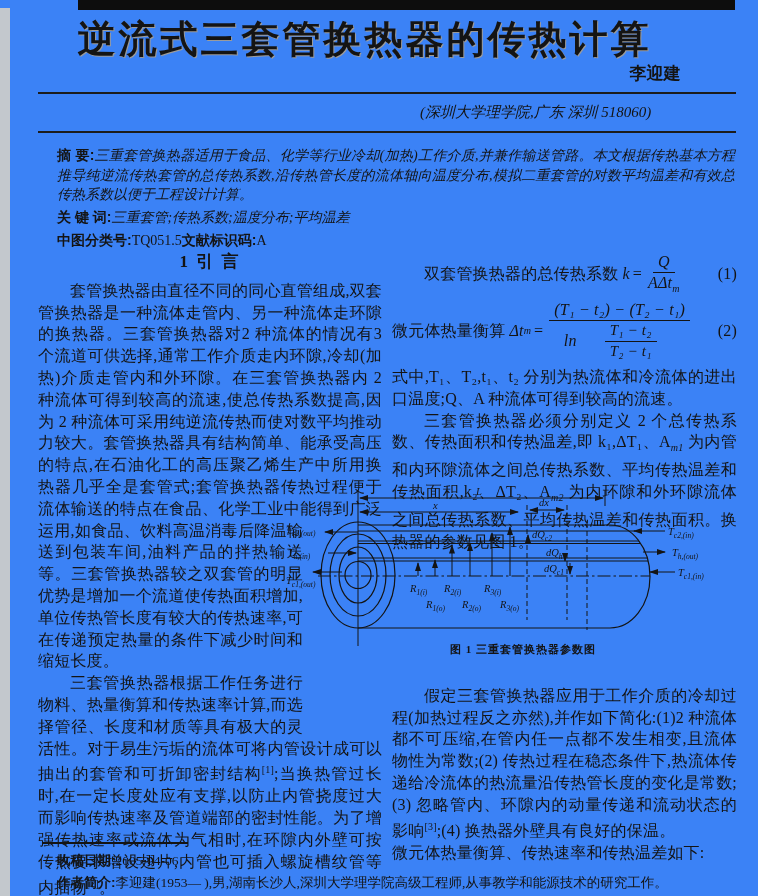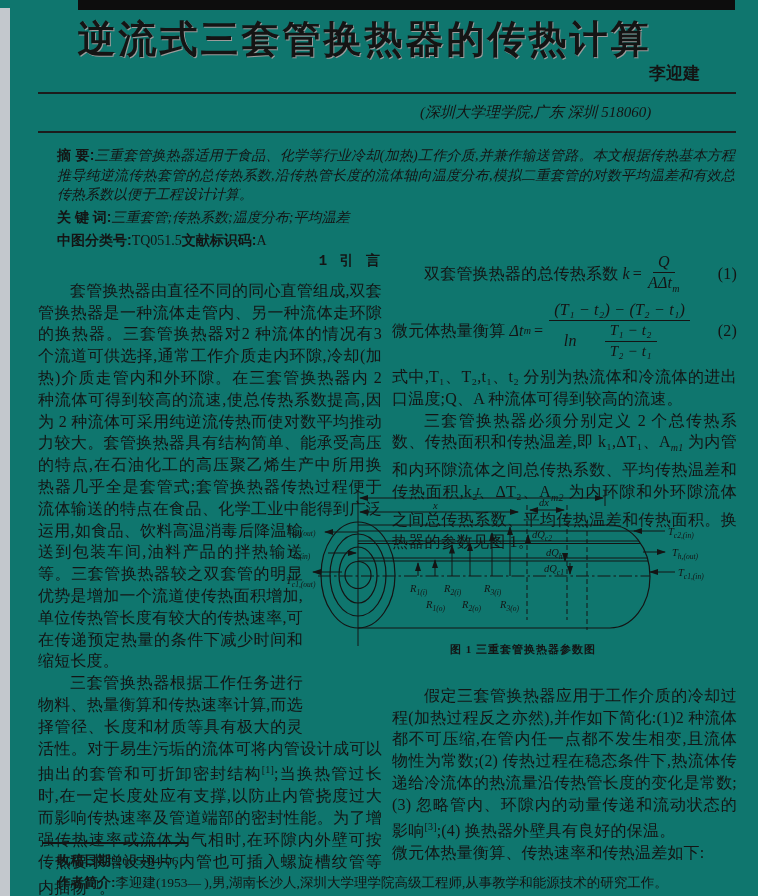--- a/index.html
+++ b/index.html
@@ -1,31 +1,31 @@
 <!DOCTYPE html>
 <html><head>
 <meta charset="utf-8">
 <style>
   html,body { margin:0; padding:0; background:#9aa0a6; }
   #page {
     position:relative; width:758px; height:896px; overflow:hidden;
-    background:#0f766e; color:#141414;
+    background:#3b82f6; color:#141414;
     font-family:"Liberation Serif","DejaVu Serif",serif;
   }
   .topbar { position:absolute; left:78px; top:0; width:657px; height:10px; background:#0d0d0d; }
   .edgestrip { position:absolute; left:0; top:8px; width:10px; height:888px; background:#c3c8cd; }
 
   .title {
     position:absolute; left:42px; top:14px; width:645px; text-align:center;
     font-family:"Liberation Sans","DejaVu Sans",sans-serif; font-weight:bold;
     font-size:38px; letter-spacing:3px; white-space:nowrap;
     text-shadow:1px 1px 0 #9b9b9b;
   }
   .author {
-    position:absolute; left:610px; top:62px; width:90px; text-align:right;
+    position:absolute; left:610px; top:62px; width:90px; text-align:center;
     font-family:"Liberation Sans","DejaVu Sans",sans-serif; font-weight:bold; font-size:17px;
   }
   .hrule { position:absolute; left:38px; width:698px; height:2px; background:#1c1c1c; }
   .rule1 { top:92px; } .rule2 { top:131px; }
   .affil { position:absolute; left:420px; top:103px; width:272px; text-align:left;
     font-size:15px; font-style:italic; }
 
   .abstract {
     position:absolute; left:57px; top:146px; width:678px;
     font-size:14px; line-height:19.5px; font-style:italic; text-align:justify;
@@ -37,22 +37,22 @@
   .clcline { margin-top:4px !important; font-style:normal; }
   .clcval { font-style:normal; }
 
   .colL, .colR {
     position:absolute; top:251px; font-size:16px; line-height:21.8px;
     text-align:justify; letter-spacing:0.2px;
   }
   .colL { left:38px; width:344px; }
   .colR { left:392px; width:345px; }
   h3.sec {
-    font-family:Liberation Mono, monospace; font-weight:bold;
-    font-size:14px; margin:0 0 7px 0; letter-spacing:2px; text-align:right;
+    font-family:Liberation Serif, serif; font-weight:bold;
+    font-size:17px; margin:0 0 7px 0; letter-spacing:2px; text-align:center;
   }
   p.body { margin:0; text-indent:2em; }
   p.noind { margin:0; text-indent:0; }
   .figcut { float:right; width:79px; height:212px; }
   sup { font-size:10px; }
   sub { font-size:10px; }
 
   .eqrow { display:flex; align-items:center; margin:2px 0 6px 0; }
   .eqpre { padding-left:2em; }
   .mvar { font-style:italic; }

